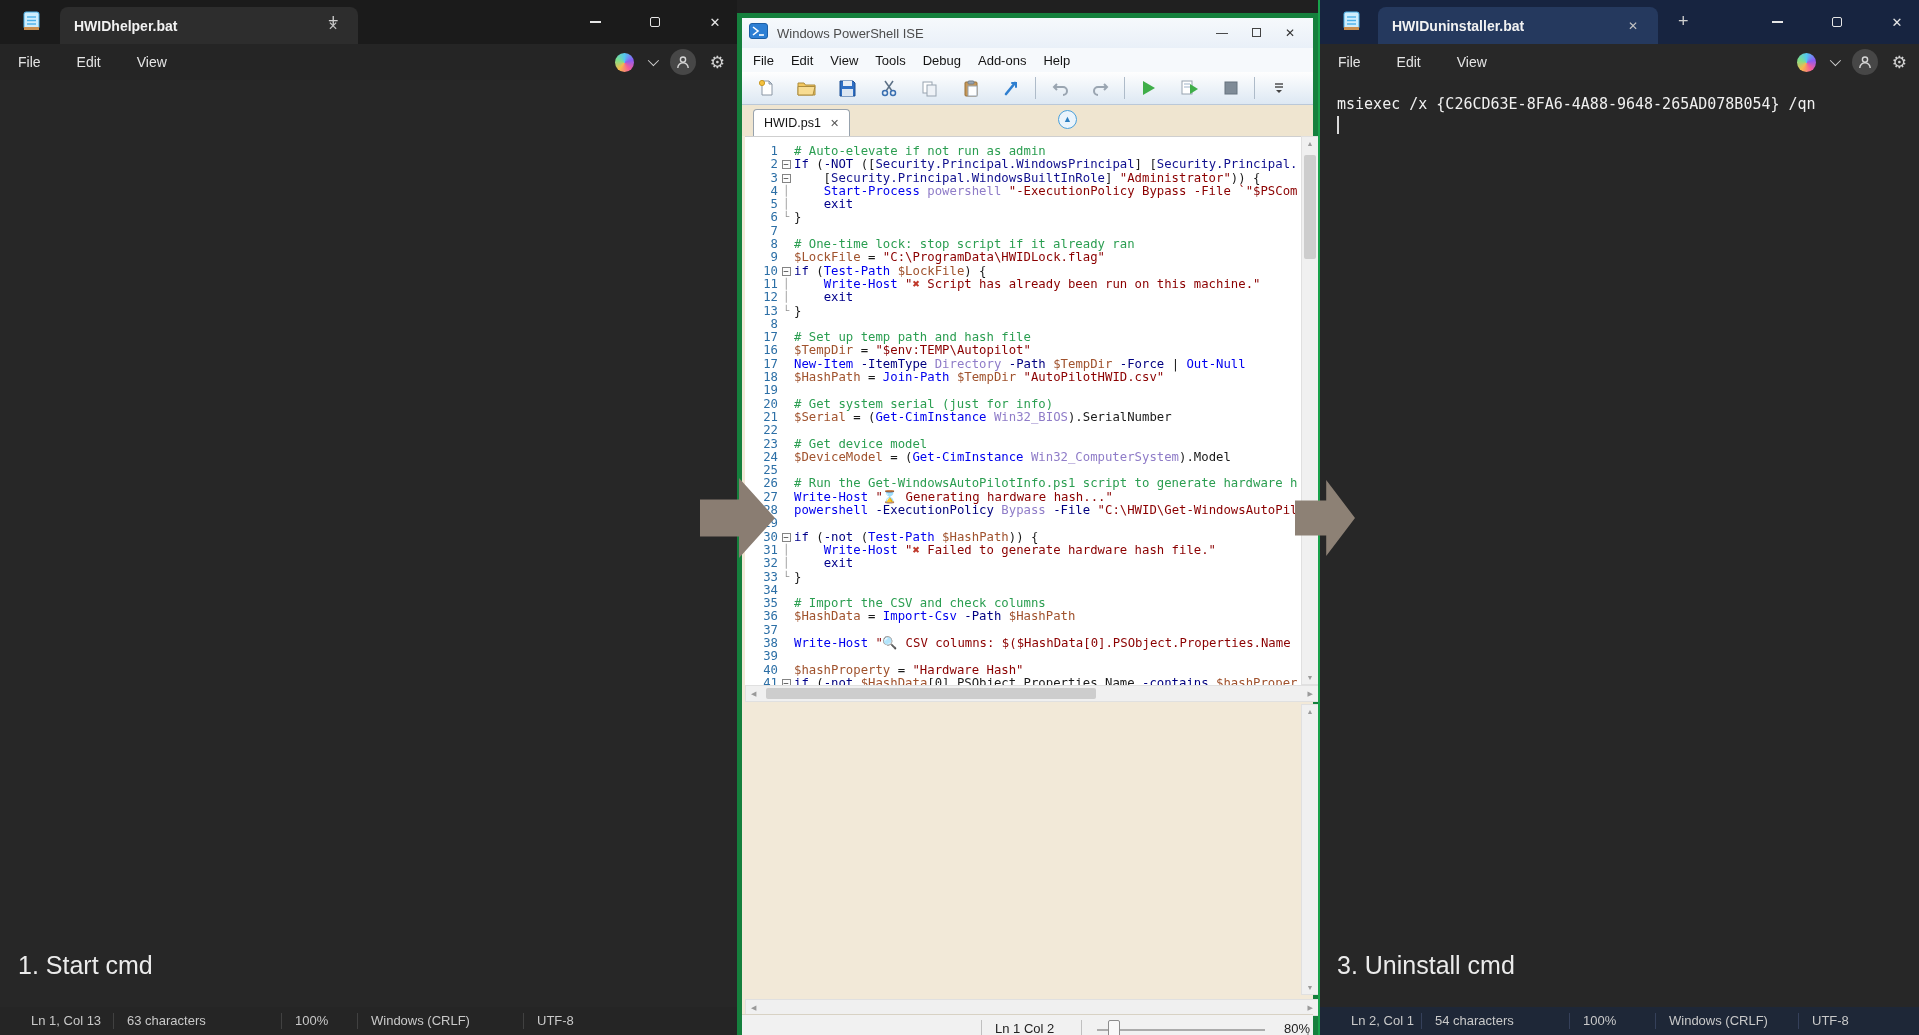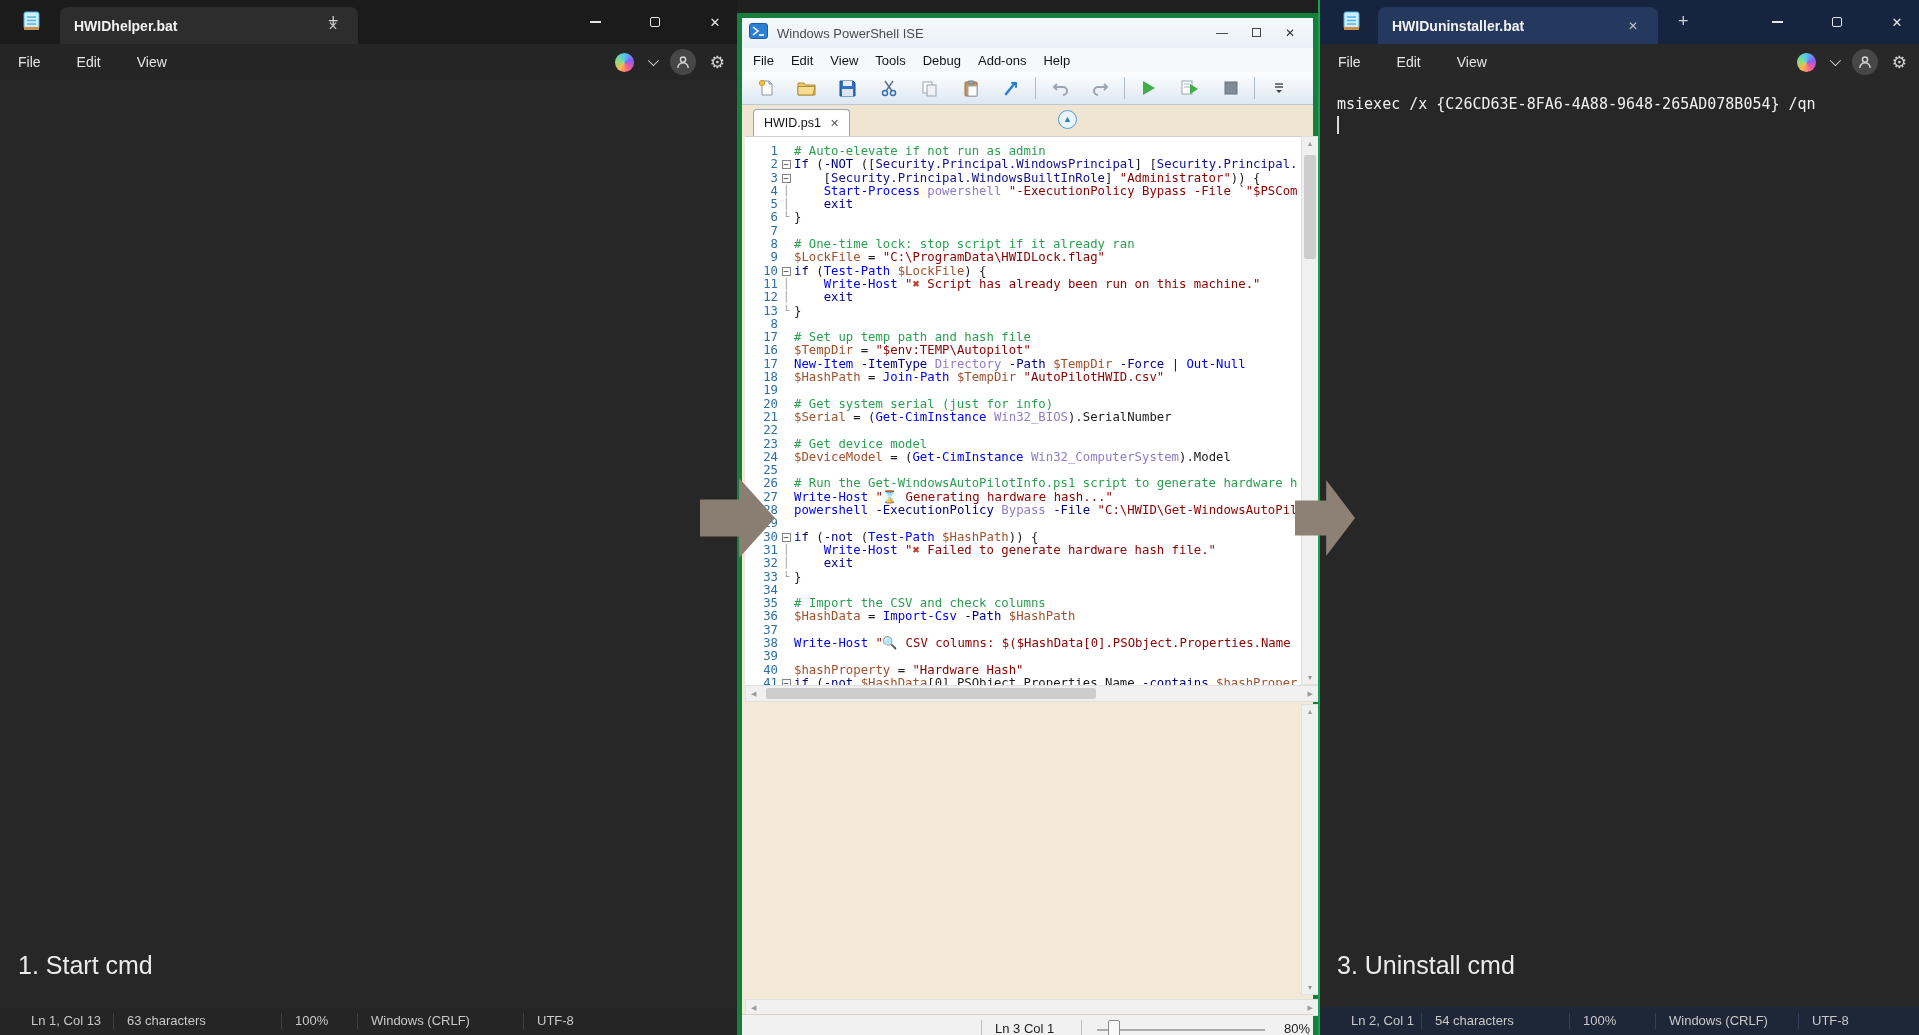--- a/index.html
+++ b/index.html
@@ -547,21 +547,21 @@
       <span class="arr top">▲</span>
       <span class="arr bot">▼</span>
     </div>
     <div class="hsb" id="con-hsb">
       <span class="arr l">◀</span>
       <span class="arr r">▶</span>
     </div>
 
     <div class="ise-status">
       <span class="sep" style="left:239px"></span>
-      <span class="st-pos">Ln 3 Col 1</span>
+      <span class="st-pos">Ln 1 Col 2</span>
       <span class="sep" style="left:339px"></span>
       <span class="zoom-track"></span>
       <span class="zoom-thumb"></span>
       <span class="st-zoom">80%</span>
       <span class="grip"></span>
     </div>
   </div>
 
   <div class="np-win" id="np-right">
     <div class="np-tabstrip">

